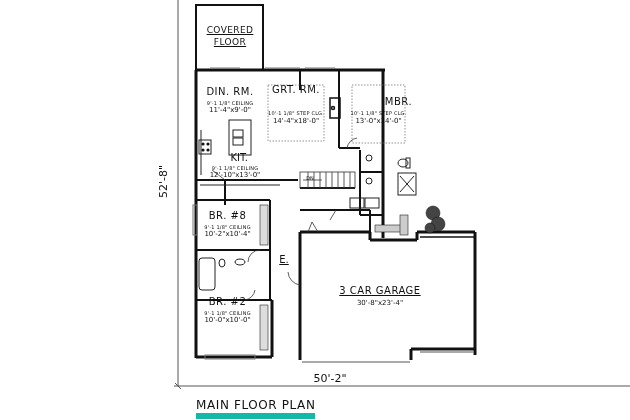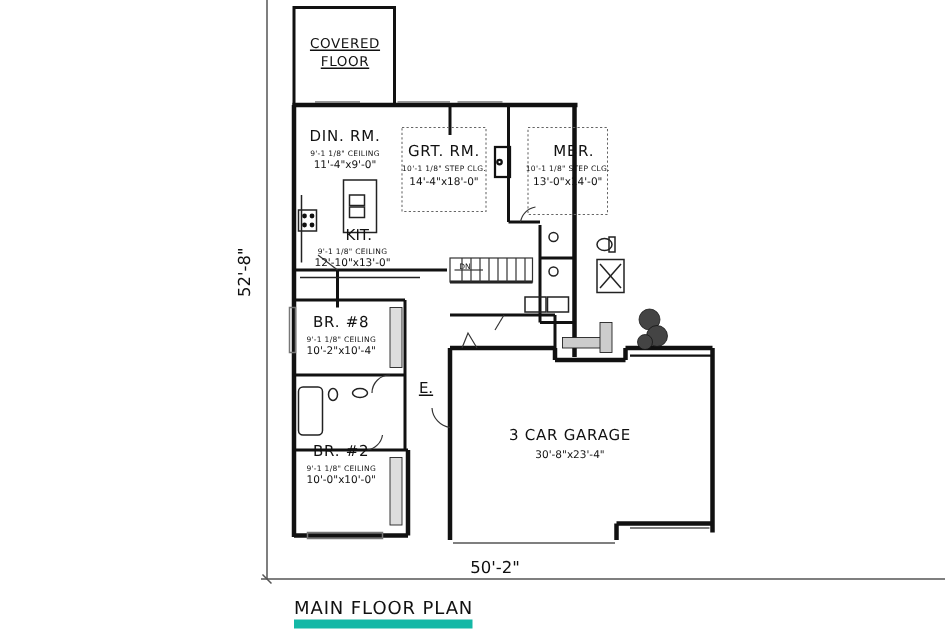--- a/index.html
+++ b/index.html
@@ -169,43 +169,43 @@
 
 <div class="lbl deck" style="left:199px;top:24px;width:62px;">
   <span>COVERED</span>
   <span>FLOOR</span>
 </div>
 
 <div class="lbl room" style="left:200px;top:86px;width:60px;">DIN. RM.</div>
 <div class="lbl ceil" style="left:200px;top:100px;width:60px;">9'-1 1/8" CEILING</div>
 <div class="lbl size" style="left:200px;top:106px;width:60px;">11'-4"x9'-0"</div>
 
-<div class="lbl room" style="left:268px;top:96px;width:56px;">GRT. RM.</div>
+<div class="lbl room" style="left:268px;top:84px;width:56px;">GRT. RM.</div>
 <div class="lbl ceil" style="left:266px;top:110px;width:60px;">10'-1 1/8" STEP CLG.</div>
 <div class="lbl size" style="left:266px;top:117px;width:60px;">14'-4"x18'-0"</div>
 
-<div class="lbl room" style="left:356px;top:96px;width:53px;">MBR.</div>
+<div class="lbl room" style="left:372px;top:96px;width:53px;">MBR.</div>
 <div class="lbl ceil" style="left:350px;top:110px;width:57px;">10'-1 1/8" STEP CLG.</div>
 <div class="lbl size" style="left:350px;top:117px;width:57px;">13'-0"x14'-0"</div>
 
 <div class="lbl" style="left:222px;top:152px;width:26px;font-size:10px;text-align:right;">KIT.</div>
 <div class="lbl ceil" style="left:205px;top:165px;width:60px;">9'-1 1/8" CEILING</div>
 <div class="lbl size" style="left:205px;top:171px;width:60px;">12'-10"x13'-0"</div>
 
 <div class="lbl room" style="left:200px;top:210px;width:55px;">BR. #8</div>
 <div class="lbl ceil" style="left:200px;top:224px;width:55px;">9'-1 1/8" CEILING</div>
 <div class="lbl size" style="left:200px;top:230px;width:55px;">10'-2"x10'-4"</div>
 
 <div class="lbl room" style="left:200px;top:296px;width:55px;">BR. #2</div>
 <div class="lbl ceil" style="left:200px;top:310px;width:55px;">9'-1 1/8" CEILING</div>
 <div class="lbl size" style="left:200px;top:316px;width:55px;">10'-0"x10'-0"</div>
 
 <div class="lbl" style="left:276px;top:254px;width:16px;font-size:10px;text-decoration:underline;">E.</div>
 
-<div class="lbl" style="left:315px;top:285px;width:130px;font-size:10px;letter-spacing:0.5px;">3 CAR GARAGE</div>
+<div class="lbl" style="left:315px;top:285px;width:130px;font-size:10px;letter-spacing:0.5px;text-decoration:underline;">3 CAR GARAGE</div>
 <div class="lbl size" style="left:315px;top:299px;width:130px;">30'-8"x23'-4"</div>
 
 <div class="lbl" style="left:303px;top:175px;width:14px;font-size:5px;">DN</div>
 
 <div class="lbl dim" style="left:300px;top:372px;width:60px;">50'-2"</div>
 <div class="lbl vdim" style="left:133px;top:175px;width:60px;">52'-8"</div>
 
 <div class="lbl title" style="left:196px;top:398px;">MAIN FLOOR PLAN</div>
 
 </body></html>

